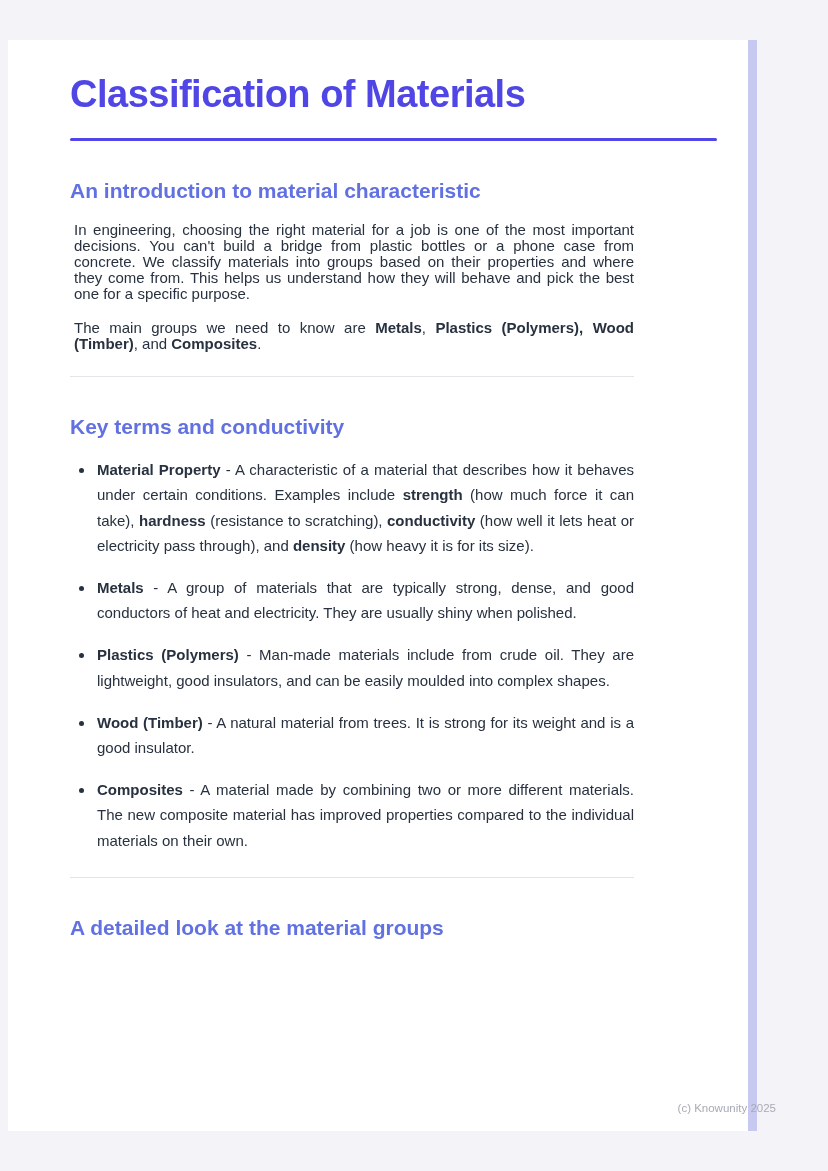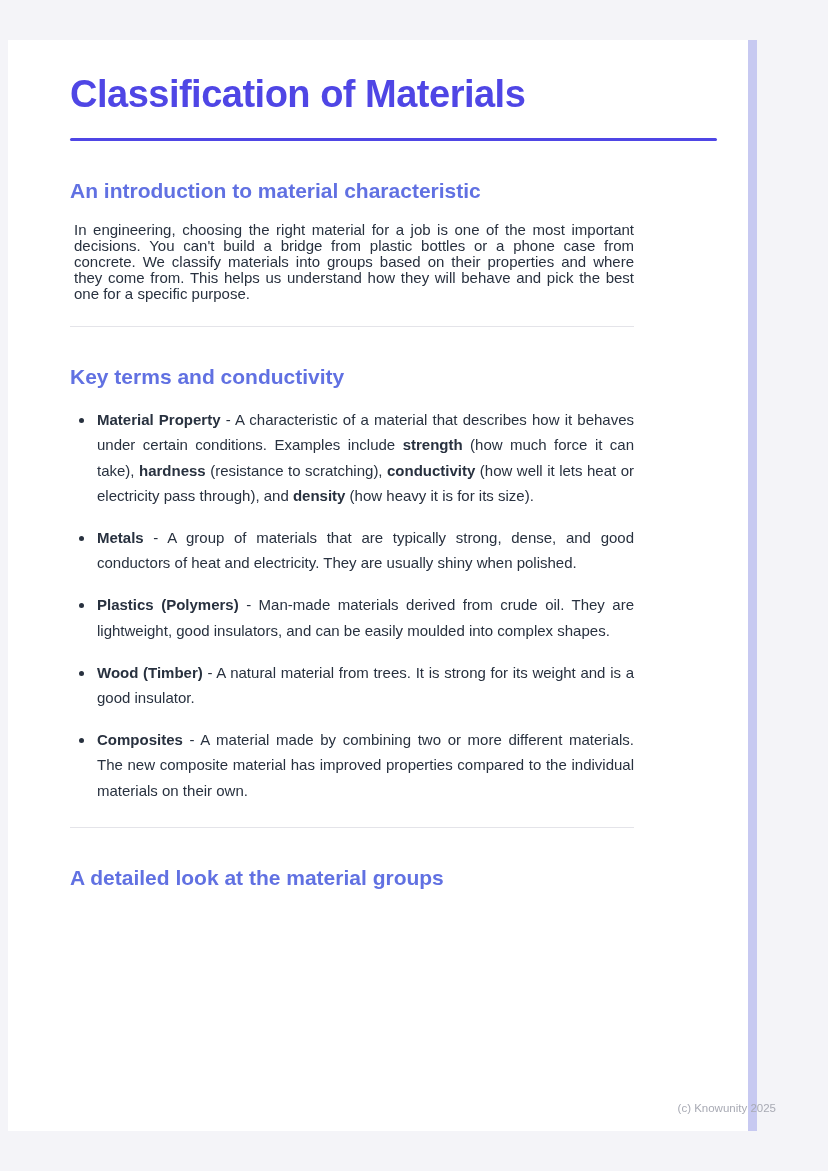--- a/index.html
+++ b/index.html
@@ -106,28 +106,29 @@
 <div class="canvas">
 
   <div class="page">
     <div class="content">
 
       <h1 class="doc-title">Classification of Materials</h1>
       <div class="title-rule"></div>
 
       <h2 class="section-heading">An introduction to material characteristic</h2>
       <p class="body-text"><span>In engineering, choosing the right material for a job is one of the most important decisions. You can't build a bridge from plastic bottles or a phone case from concrete. We classify materials into groups based on their properties and where they come from. This helps us understand how they will behave and pick the best one for a specific purpose.</span></p>
+      <p class="body-text"><span>The main groups we need to know are </span><strong>Metals</strong><span>, </span><strong>Plastics (Polymers),</strong><span> </span><strong>Wood (Timber)</strong><span>, and </span><strong>Composites</strong><span>.</span></p>
 
       <hr class="section-divider">
 
       <h2 class="section-heading">Key terms and conductivity</h2>
       <ul class="terms-list">
         <li><strong>Material Property</strong><span> - A characteristic of a material that describes how it behaves under certain conditions. Examples include </span><strong>strength</strong><span> (how much force it can take), </span><strong>hardness</strong><span> (resistance to scratching), </span><strong>conductivity</strong><span> (how well it lets heat or electricity pass through), and </span><strong>density</strong><span> (how heavy it is for its size).</span></li>
         <li><strong>Metals</strong><span> - A group of materials that are typically strong, dense, and good conductors of heat and electricity. They are usually shiny when polished.</span></li>
-        <li><strong>Plastics (Polymers)</strong><span> - Man-made materials derived from crude oil. They are lightweight, good insulators, and can be easily moulded into complex shapes.</span></li>
+        <li><strong>Plastics (Polymers)</strong><span> - Man-made materials include from crude oil. They are lightweight, good insulators, and can be easily moulded into complex shapes.</span></li>
         <li><strong>Wood (Timber)</strong><span> - A natural material from trees. It is strong for its weight and is a good insulator.</span></li>
         <li><strong>Composites</strong><span> - A material made by combining two or more different materials. The new composite material has improved properties compared to the individual materials on their own.</span></li>
       </ul>
 
       <hr class="section-divider">
 
       <h2 class="section-heading">A detailed look at the material groups</h2>
 
     </div>
   </div>

